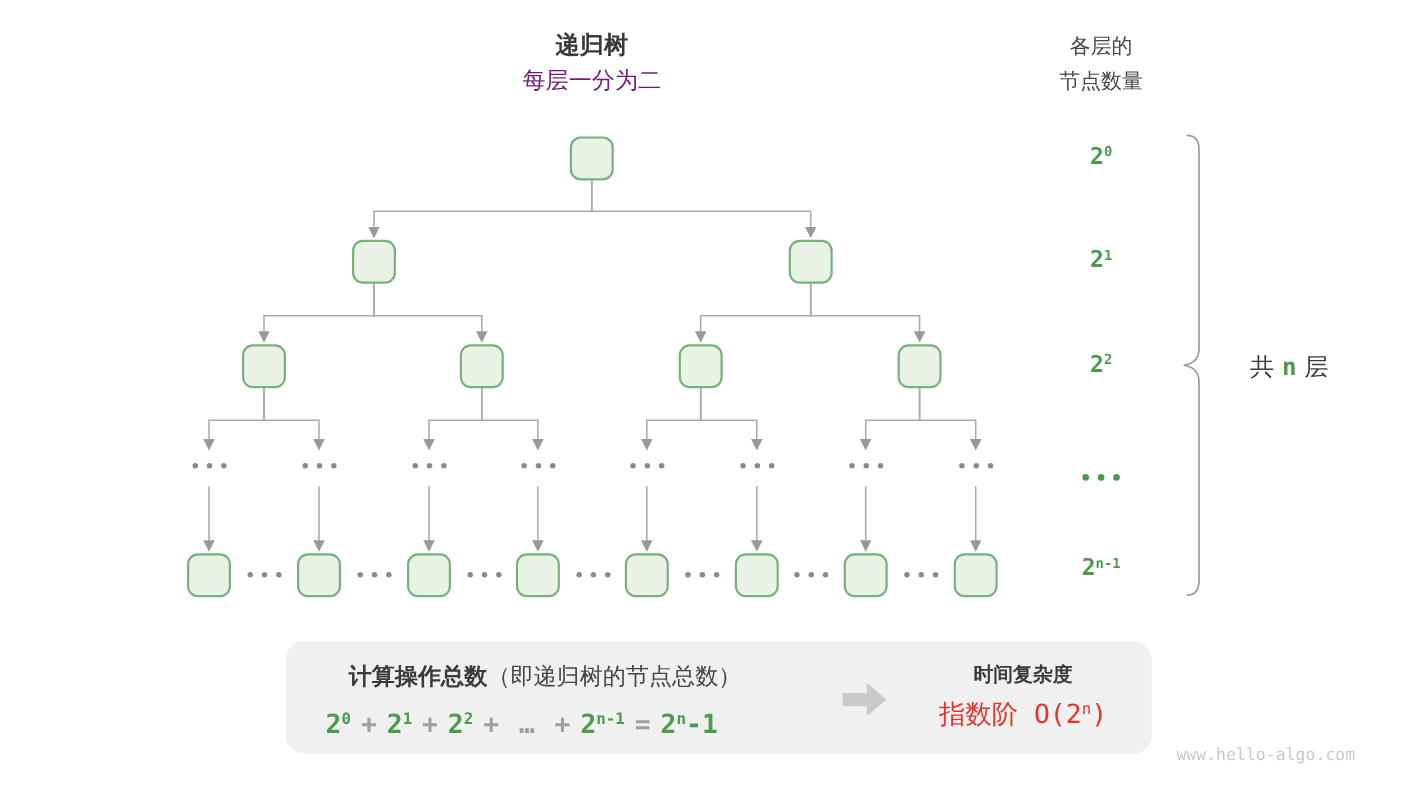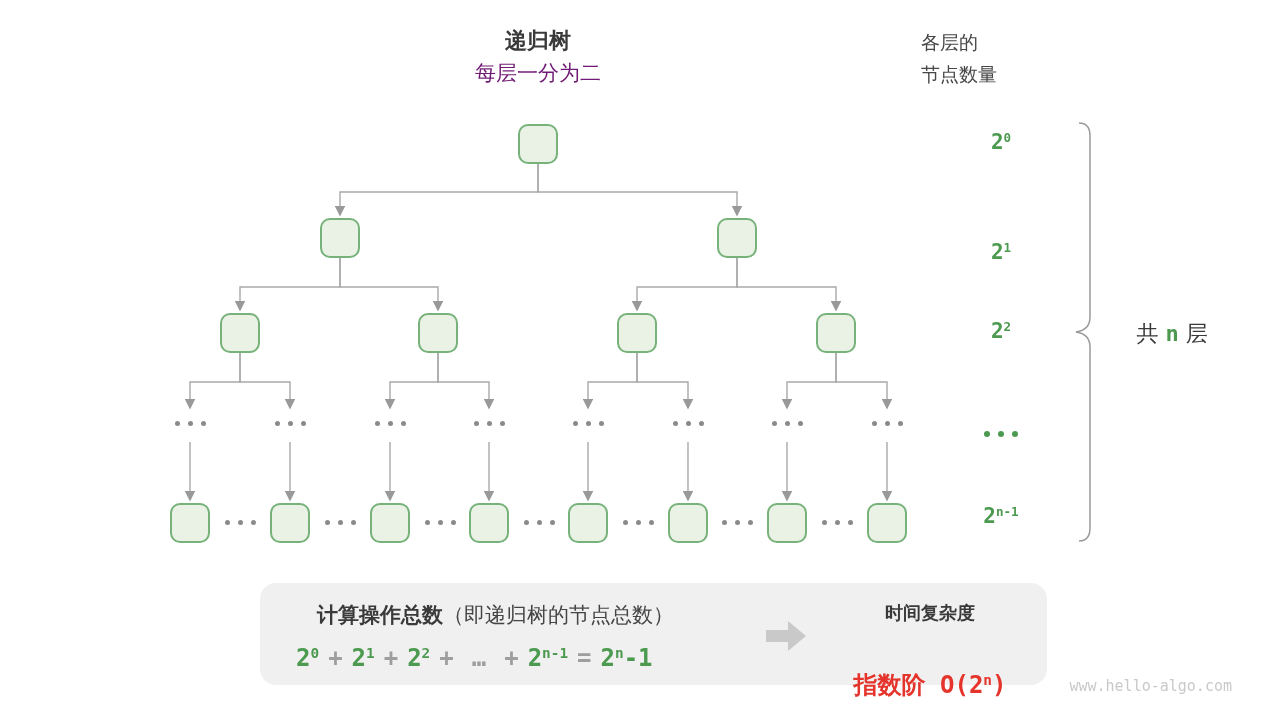--- a/index.html
+++ b/index.html
@@ -4,21 +4,21 @@
 <style>
   html,body{margin:0;padding:0;background:#ffffff;}
   .canvas{
     position:relative;width:1280px;height:720px;background:#ffffff;overflow:hidden;
     font-family:"Liberation Sans","DejaVu Sans",sans-serif;color:#3c3c3c;padding-left:28px;
   }
   .abs{position:absolute;}
   
   .tree-title{left:388px;top:26px;width:300px;text-align:center;font-size:22px;font-weight:bold;color:#3a3a3a;}
   .tree-subtitle{left:388px;top:59px;width:300px;text-align:center;font-size:21px;color:#701a75;}
-  .axis-header{left:921px;top:27px;width:160px;font-size:19px;color:#474747;line-height:32px;}
+  .axis-header{left:921px;top:27px;width:160px;text-align:center;font-size:19px;color:#474747;line-height:32px;}
   
   .node{
     position:absolute;width:40px;height:40px;box-sizing:border-box;
     border:2.5px solid #76b27a;border-radius:10px;background:#eaf2e5;
   }
   .dots{position:absolute;display:flex;gap:8px;align-items:center;}
   .dots i{display:block;width:5px;height:5px;border-radius:50%;background:#8a8a8a;}
   .dots.green i{background:#4c9a4f;width:6px;height:6px;}
   
   .edges{position:absolute;left:0;top:0;pointer-events:none;}
@@ -32,22 +32,22 @@
   .brace-label{left:1112px;top:319px;width:120px;text-align:center;font-size:22px;color:#3a3a3a;}
   .brace-label .var{font-family:"DejaVu Sans Mono","Liberation Mono",monospace;font-weight:bold;color:#4c9a4f;margin:0 7px;}
   
   .summary-box{left:260px;top:583px;width:787px;height:102px;background:#f0f0f0;border-radius:16px;}
   .calc-title{left:297px;top:601px;font-size:21px;white-space:nowrap;}
   .calc-title b{font-weight:bold;color:#3a3a3a;margin-left:20px;}
   .calc-title span{color:#454545;}
   .calc-formula{left:296px;top:644px;font-family:"DejaVu Sans Mono","Liberation Mono",monospace;
     font-weight:bold;font-size:24px;white-space:nowrap;}
   .result-title{left:830px;top:601px;width:200px;text-align:center;font-size:18px;font-weight:bold;color:#3a3a3a;}
-  .result-value{left:818px;top:669px;width:224px;text-align:center;
-    font-size:24px;font-weight:bold;font-family:"DejaVu Sans Mono","Liberation Mono",monospace;}
+  .result-value{left:818px;top:633px;width:224px;text-align:center;
+    font-size:24px;font-weight:normal;font-family:"DejaVu Sans Mono","Liberation Mono",monospace;}
   
   .c-g{color:#4c9a4f;}
   .c-o{color:#9e9e9e;margin:0 9px;}
   .c-r{color:#e5342b;}
   sup{font-size:60%;vertical-align:baseline;position:relative;top:-0.55em;font-weight:inherit;}
   
   .block-arrow{left:766px;top:621px;width:40px;height:30px;}
   .block-arrow::before{content:"";position:absolute;left:0;top:9px;width:22px;height:12px;background:#c9c9c9;}
   .block-arrow::after{content:"";position:absolute;left:22px;top:0;width:0;height:0;
     border-top:15px solid transparent;border-bottom:15px solid transparent;border-left:18px solid #c9c9c9;}
@@ -189,21 +189,21 @@
       </div>
       <div class="dots" style="left: 822px; top: 520px;">
         <i></i>
         <i></i>
         <i></i>
       </div>
     </div>
 
   <div id="labels-layer">
       <div class="lvl-label" style="top: 130px;"><span>2</span><sup>0</sup></div>
-      <div class="lvl-label" style="top: 240px; text-align: center;"><span>2</span><sup>1</sup></div>
+      <div class="lvl-label" style="top: 224px; text-align: center;"><span>2</span><sup>1</sup></div>
       <div class="lvl-label" style="top: 319px;"><span>2</span><sup>2</sup></div>
       <div class="lvl-label" style="top: 410px;"><span class="dots green" style="position: relative; display: inline-flex; top: 8px;">
           <i></i>
           <i></i>
           <i></i>
         </span></div>
       <div class="lvl-label" style="top: 504px;"><span>2</span><sup>n-1</sup></div>
     </div>
 
   <div class="abs brace-label">

